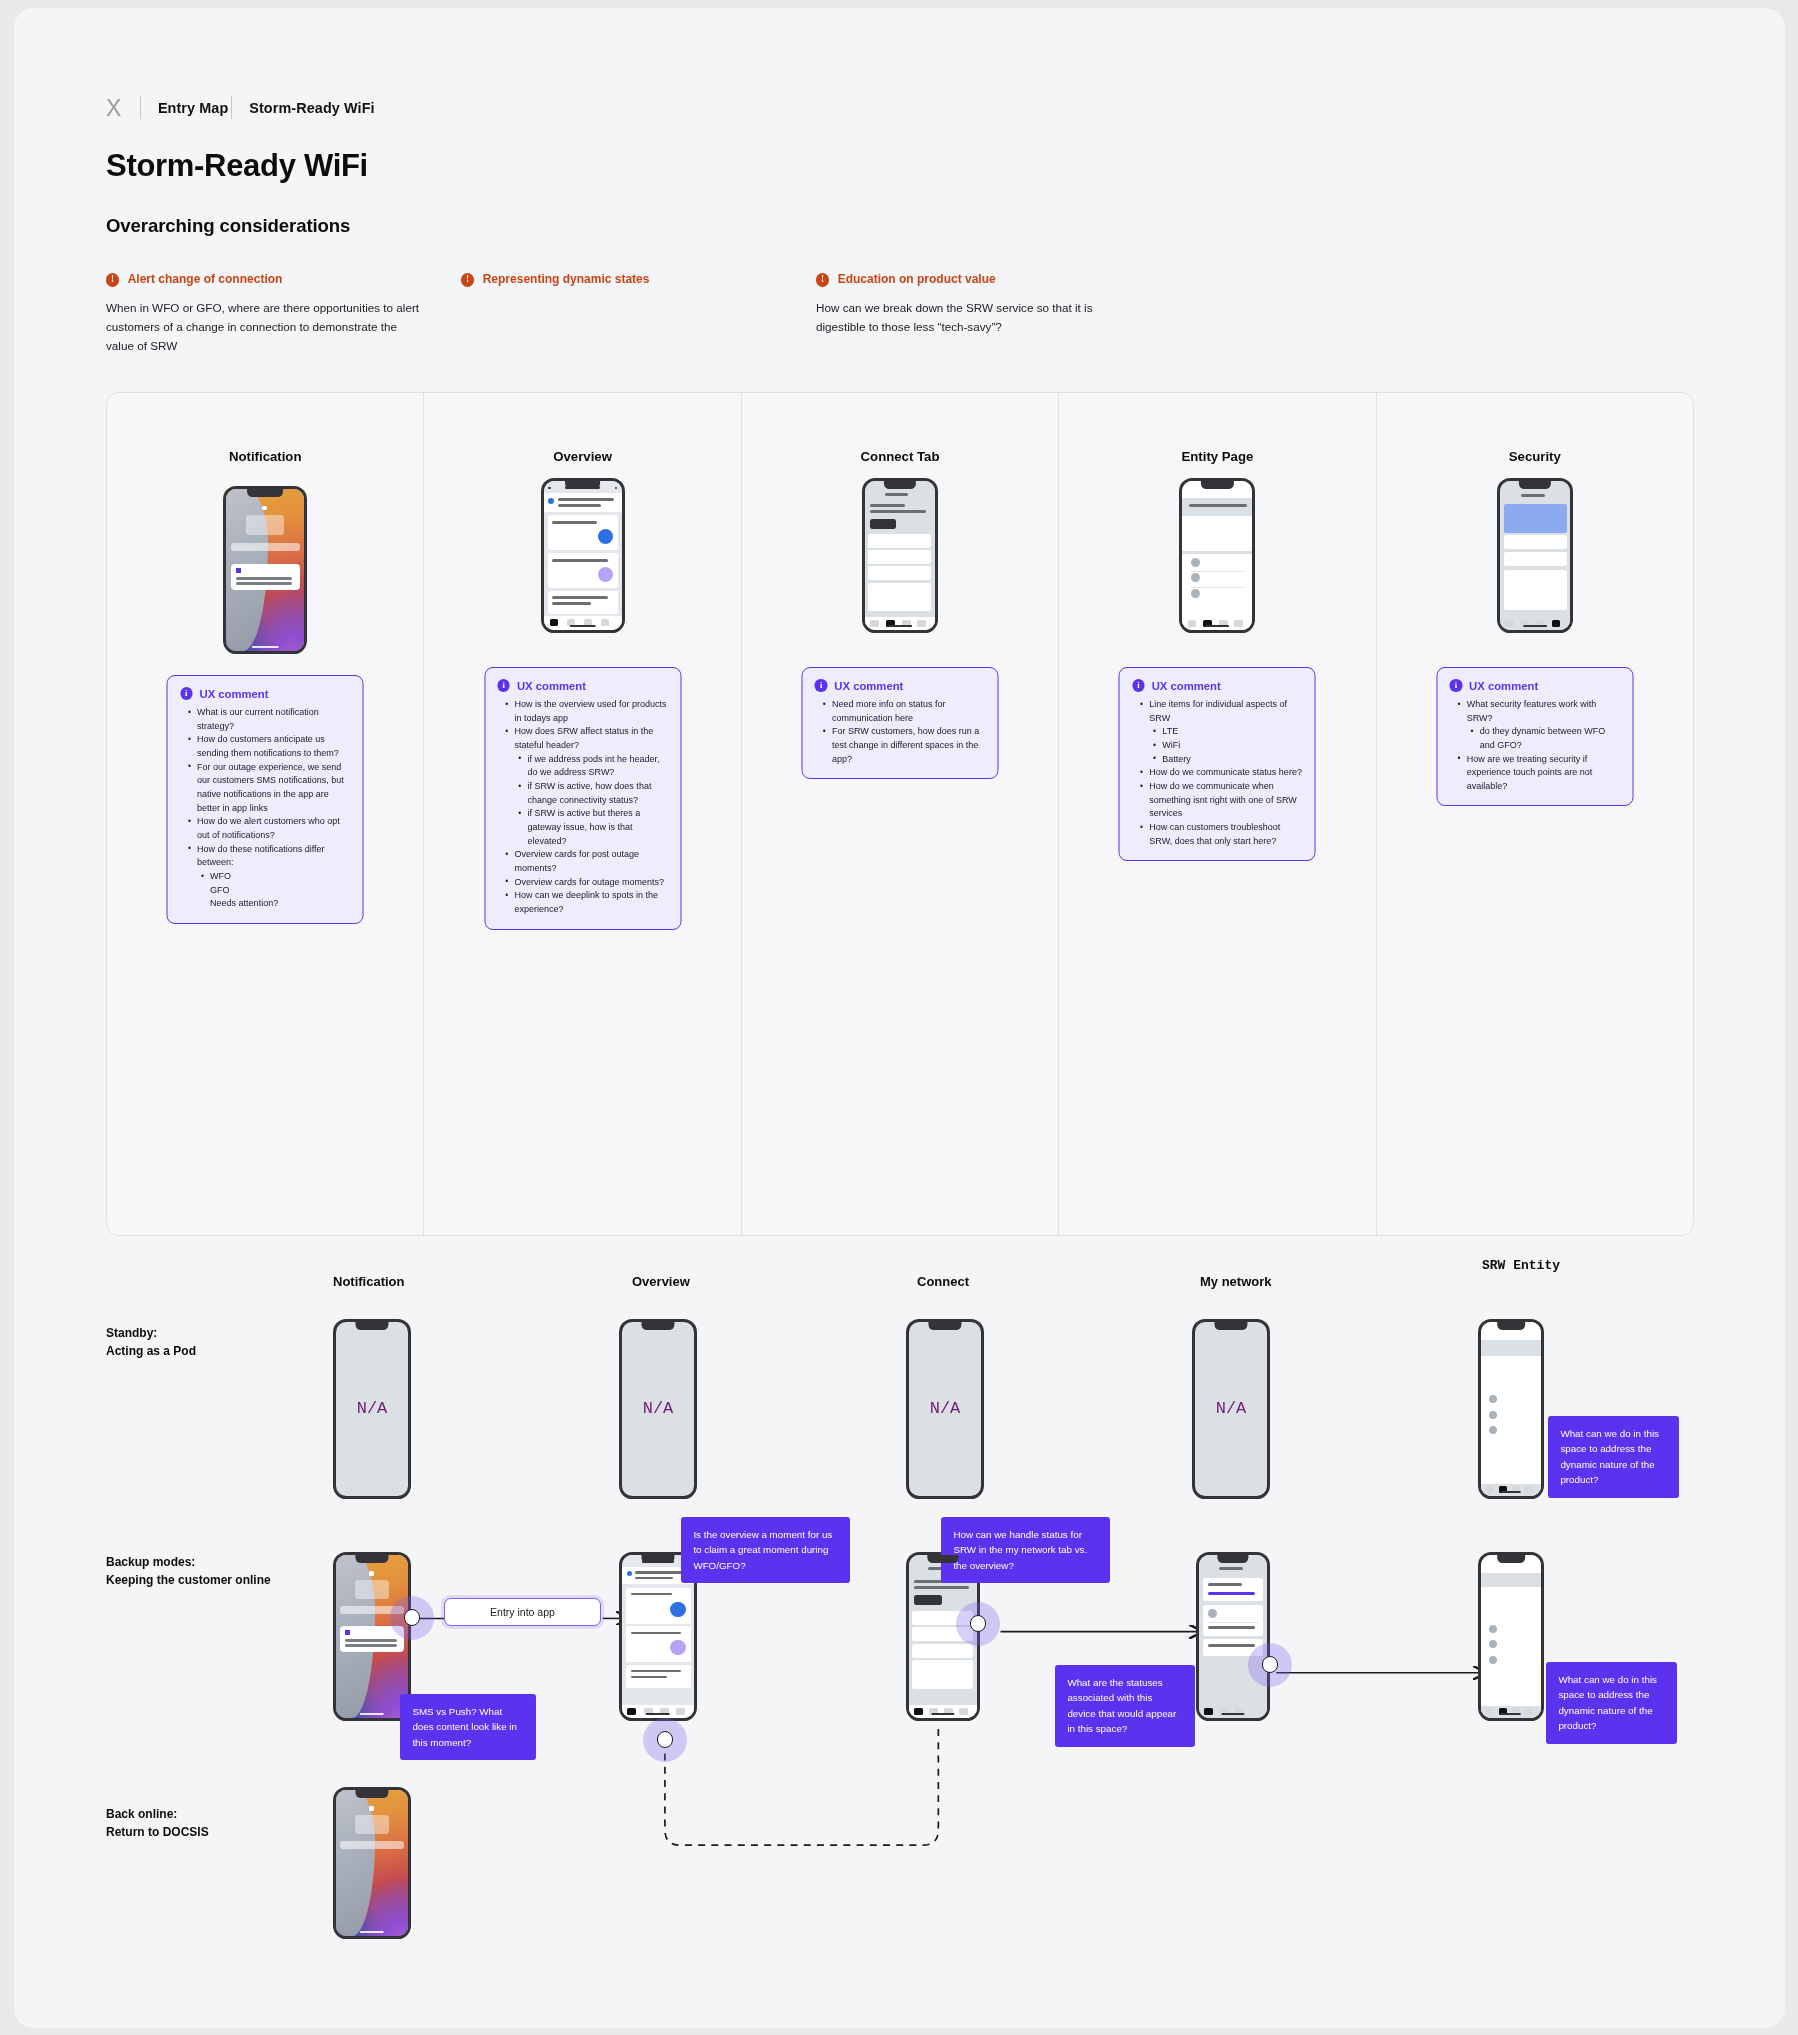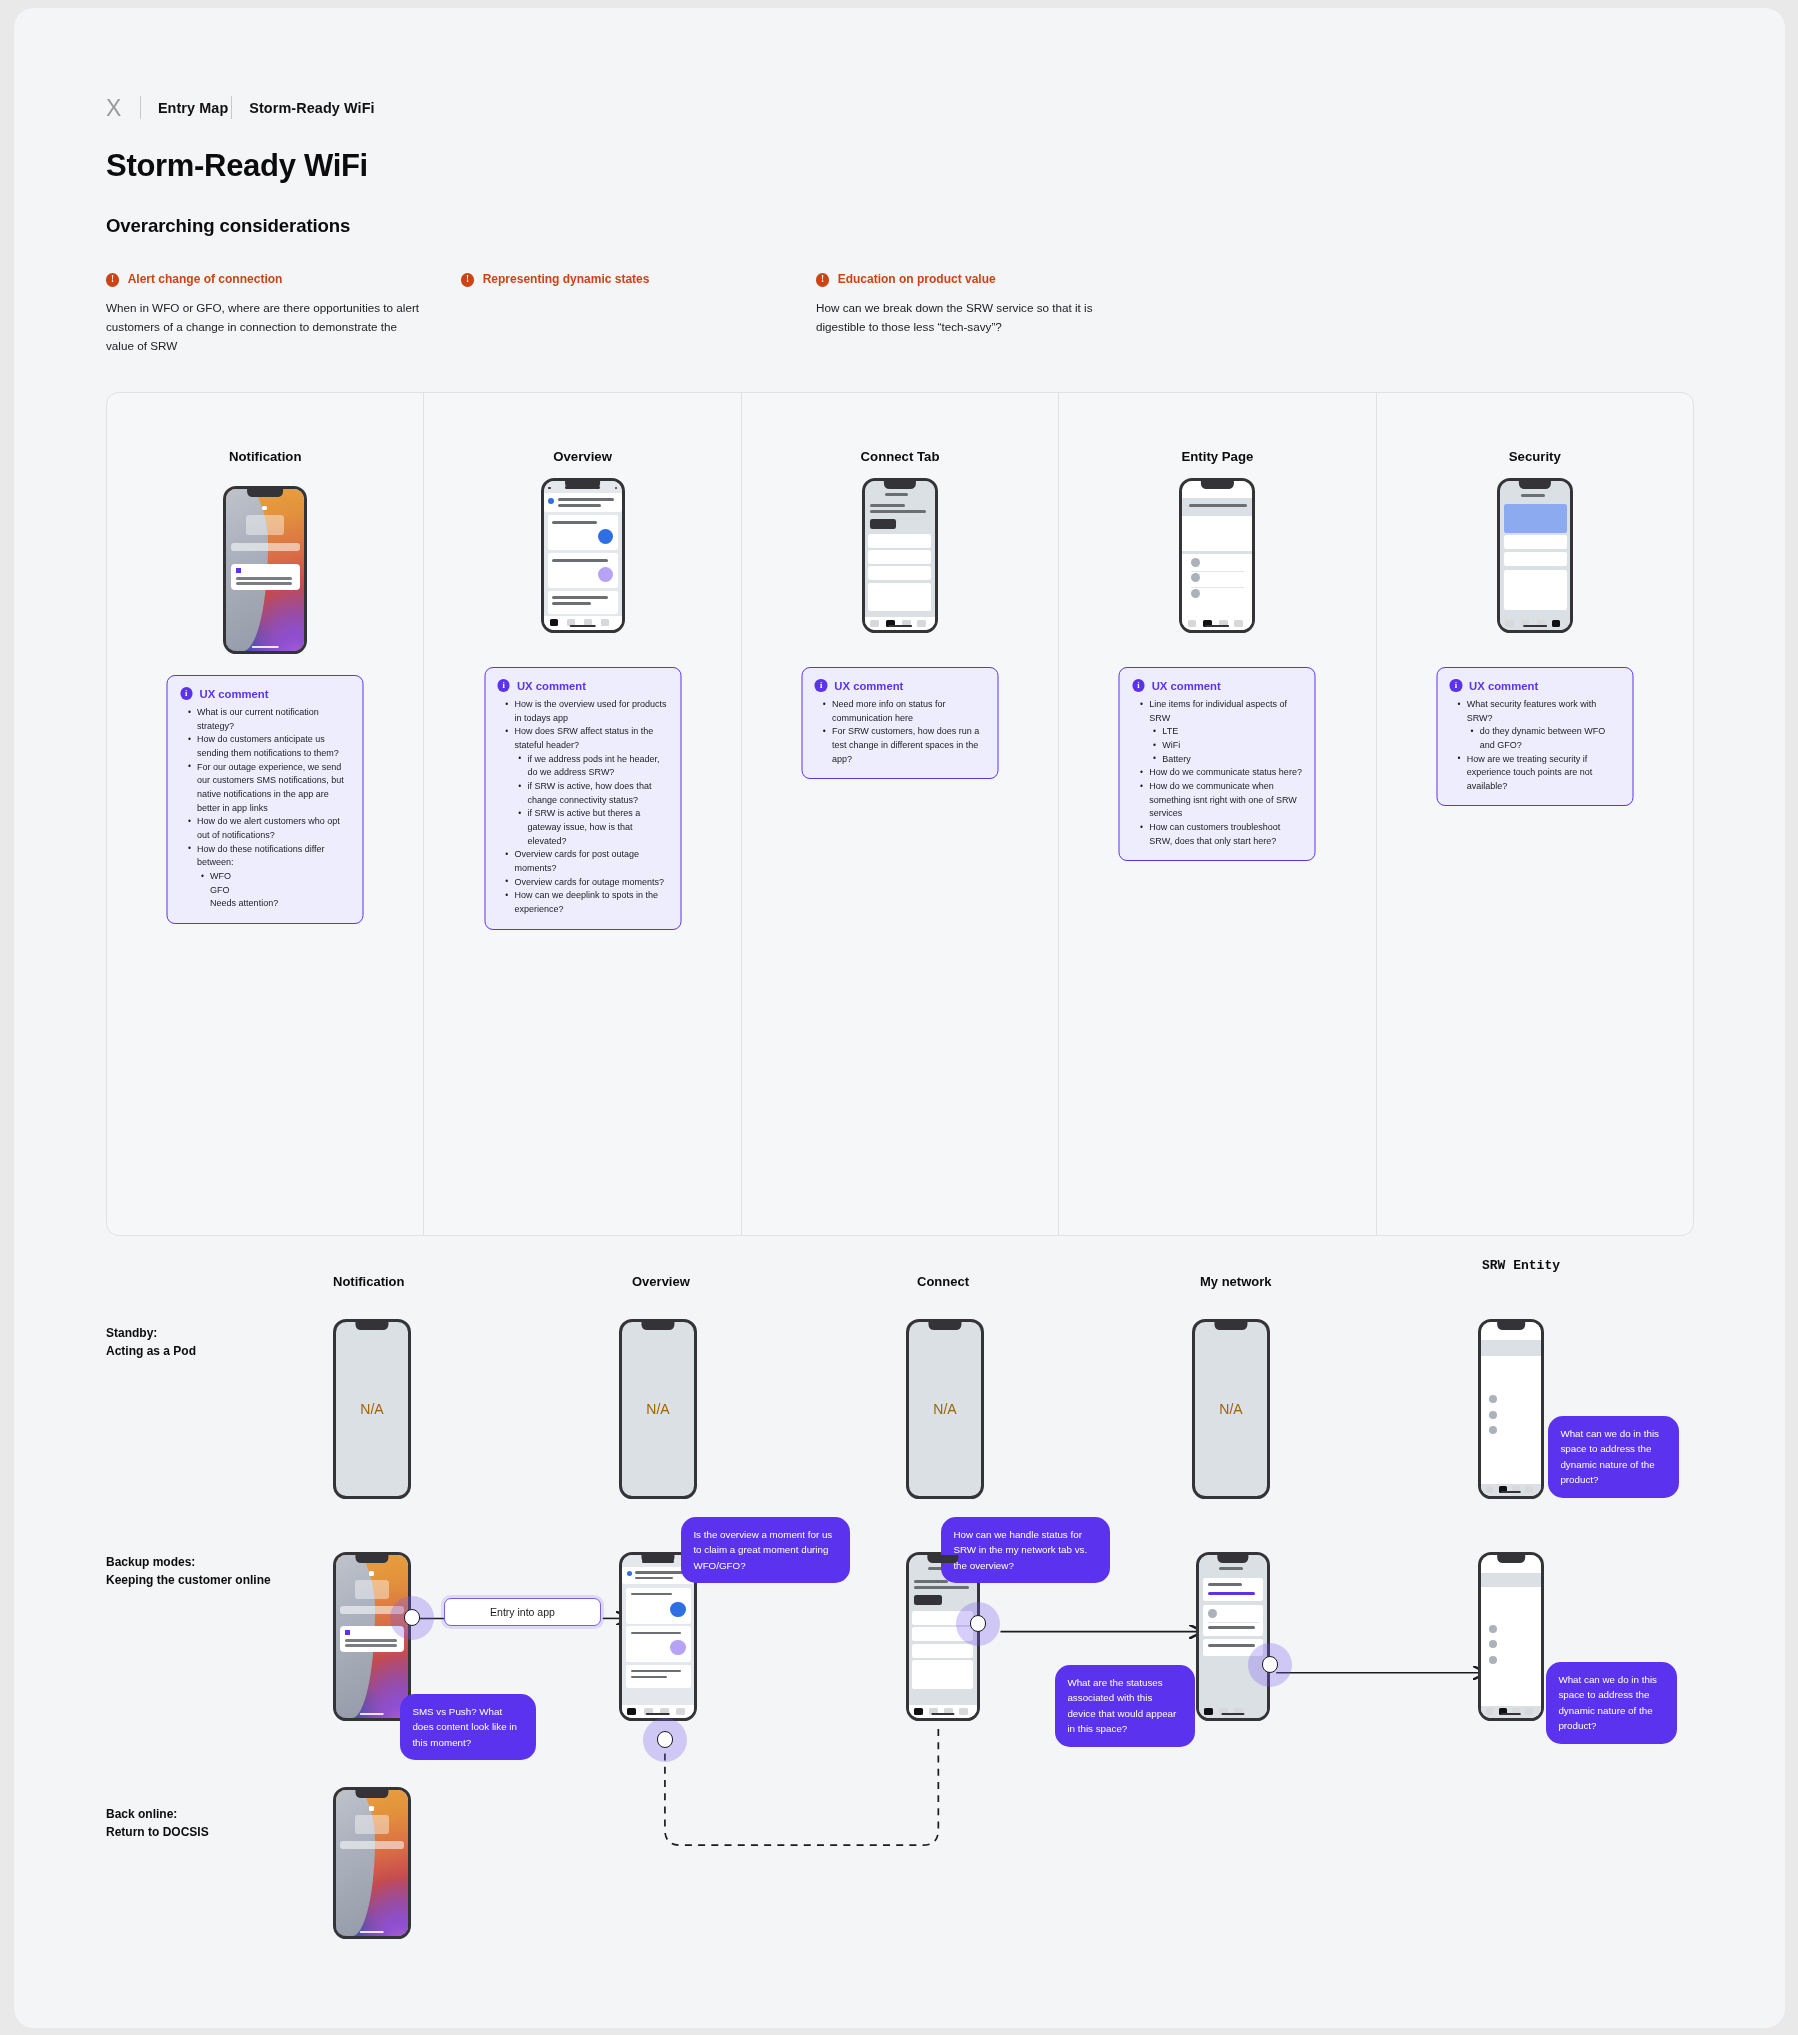--- a/index.html
+++ b/index.html
@@ -155,25 +155,25 @@
   }
   .rowlabel {
     position: absolute; font-size: 12px; font-weight: bold; color: #0c0c0e;
     line-height: 1.48; white-space: nowrap;
   }
   .na-phone {
     position: absolute; border: 3.9px solid #333338; border-radius: 13.2px;
     background: #dbe0e5; overflow: hidden;
     display: flex; align-items: center; justify-content: center;
   }
-  .na-phone .na-txt { font-size: 14px; color: #a16207; }
+  .na-phone .na-txt { font-size: 17px; color: #701a75; font-family: Liberation Mono, monospace; }
 
   .sticky {
     position: absolute; background: #5b33ef; color: #fff;
-    border-radius: 15px; padding: 10px 12.4px;
+    border-radius: 3px; padding: 10px 12.4px;
     font-size: 9.8px; line-height: 1.58;
   }
 
   .pill {
     position: absolute; background: #fff; border: 1.2px solid #7b5cf0;
     border-radius: 7px; box-shadow: 0 0 0 3.1px rgba(123,92,240,.18);
     display: flex; align-items: center; justify-content: center;
     font-size: 10.5px; color: #1c1c20;
   }
 

